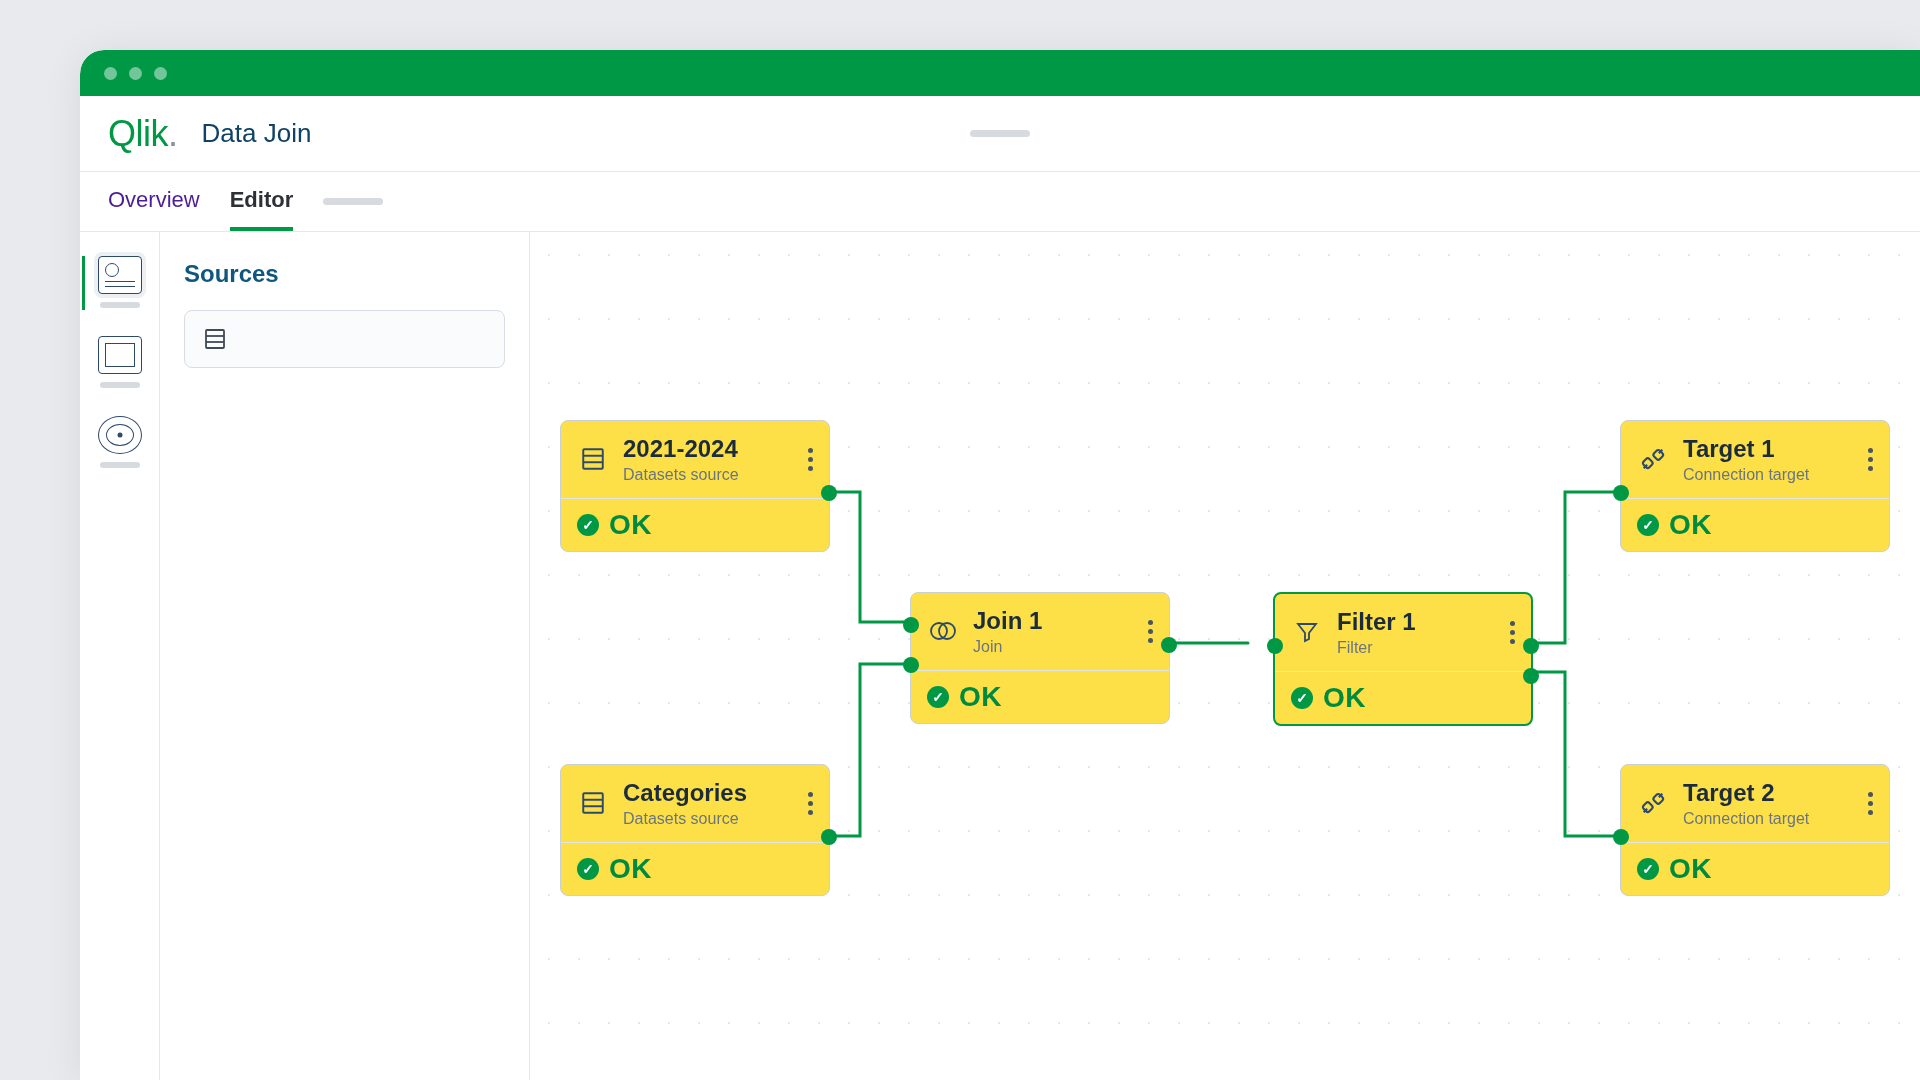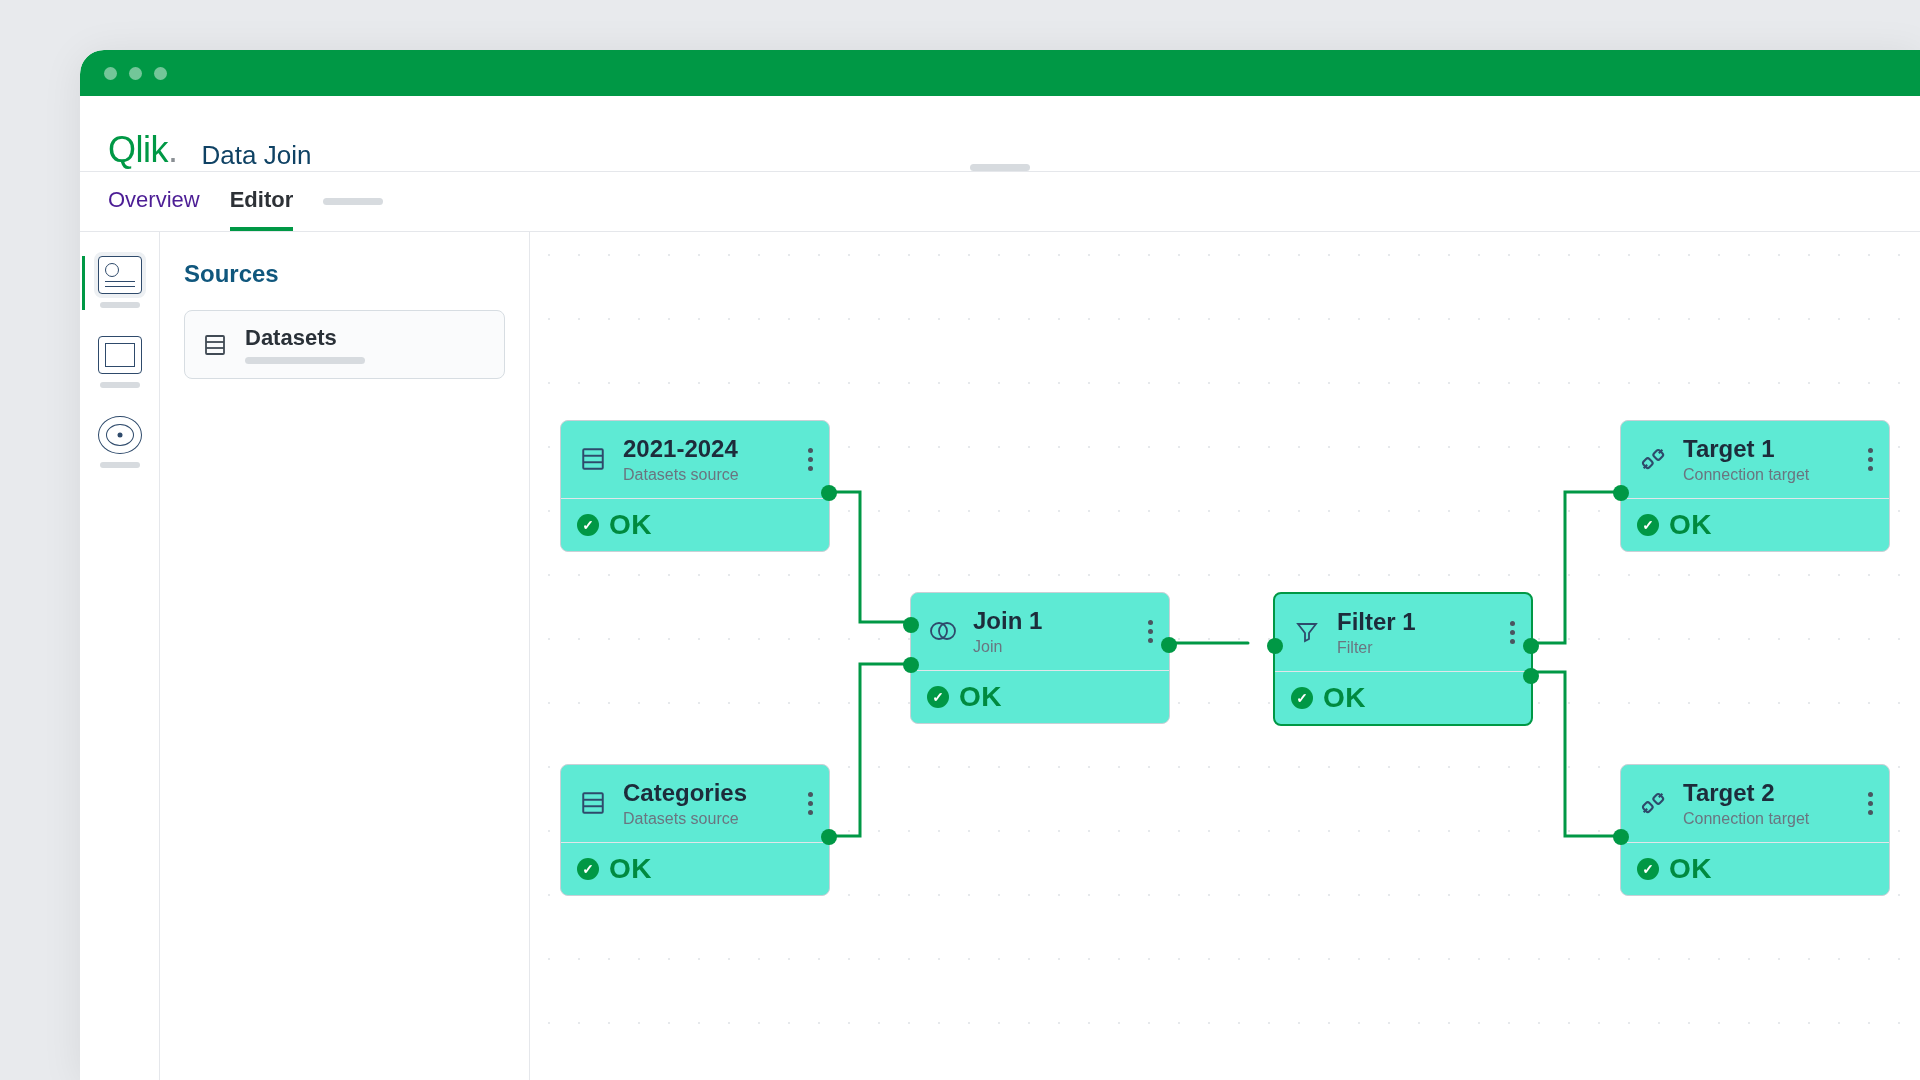--- a/index.html
+++ b/index.html
@@ -1,20 +1,20 @@
 <!DOCTYPE html>
 <html><head>
 <meta charset="utf-8">
 <style>
   * { box-sizing: border-box; margin: 0; padding: 0; }
   html, body { width: 1920px; height: 1080px; background: #e8eaed; font-family: -apple-system, "Segoe UI", Arial, sans-serif; overflow: hidden; }
   .browser-frame { position: absolute; top: 50px; left: 80px; right: 0; bottom: 0; background: #fff; border-top-left-radius: 24px; overflow: hidden; box-shadow: 0 4px 40px rgba(0,0,0,.08); }
   .title-bar { height: 46px; background: #009845; display: flex; align-items: center; padding: 0 24px; border-top-left-radius: 24px; }
   .tb-dot { width: 13px; height: 13px; border-radius: 50%; background: rgba(255,255,255,.45); margin-right: 12px; }
-  .app-header { height: 76px; display: flex; align-items: flex-end; padding: 0 28px; border-bottom: 1px solid #e5e7eb; position: relative; }
+  .app-header { height: 76px; display: flex; align-items: center; padding: 0 28px; border-bottom: 1px solid #e5e7eb; position: relative; }
   .logo { font-family: Arial, sans-serif; color: #009845; font-size: 36px; font-weight: 400; letter-spacing: -0.5px; margin-right: 24px; }
   .logo .q { font-weight: 300; }
   .app-title { font-size: 26px; color: #0f4264; font-weight: 500; }
   .header-dash { position: absolute; left: 50%; transform: translateX(-50%); width: 60px; height: 7px; background: #d7dbdf; border-radius: 4px; }
   .tabs-row { height: 60px; display: flex; align-items: center; padding: 0 28px; border-bottom: 1px solid #e5e7eb; gap: 30px; }
   .tab { font-size: 22px; color: #4c1d95; height: 100%; display: flex; align-items: center; border-bottom: 4px solid transparent; cursor: pointer; font-weight: 500; }
   .tab.active { color: #2d3136; border-bottom-color: #009845; font-weight: 600; }
   .tab-dash { width: 60px; height: 7px; background: #d7dbdf; border-radius: 4px; }
   .workspace { position: absolute; top: 182px; left: 0; right: 0; bottom: 0; display: flex; }
   .rail { width: 80px; border-right: 1px solid #e5e7eb; display: flex; flex-direction: column; align-items: center; padding-top: 24px; gap: 28px; }
@@ -27,21 +27,21 @@
   .side-panel { width: 370px; border-right: 1px solid #e5e7eb; padding: 28px 24px; }
   .panel-title { color: #10577d; font-size: 24px; font-weight: 700; margin-bottom: 22px; }
   .source-item { border: 1px solid #d7dde2; border-radius: 8px; padding: 14px 16px; display: flex; align-items: center; gap: 16px; margin-bottom: 18px; cursor: pointer; background:#fafbfc; }
   .src-icon { width: 28px; height: 28px; display:flex; align-items:center; justify-content:center; color:#404a54;}
   .src-text { flex: 1; display:flex; flex-direction:column; gap:6px;}
   .src-label { font-size: 22px; color: #2a3138; font-weight: 600; }
   .src-sub { height: 7px; width: 120px; background: #d7dbdf; border-radius: 4px; display:inline-block;}
   .canvas { flex: 1; position: relative; background: #fff; }
   .grid { position: absolute; inset: 0; background-image: radial-gradient(circle at 1px 1px, #d6dbe0 1.5px, transparent 0), radial-gradient(circle at 1px 1px, #d6dbe0 1.5px, transparent 0); background-size: 30px 64px; background-position: 18px 22px; opacity:.6;}
   svg.links { position: absolute; inset: 0; width: 100%; height: 100%; }
-  .node { position: absolute; width: 270px; border: 1.5px solid #c9d0d6; border-radius: 8px; background: #5eead4; }
+  .node { position: absolute; width: 270px; border: 1.5px solid #c9d0d6; border-radius: 8px; background: #fde047; }
   .node.selected{ border:2.5px solid #009845;}
   .node-head { display: flex; align-items: center; padding: 14px 10px 14px 16px; gap: 14px; }
   .node-icon { width: 32px; height: 32px; color:#2e4a6b; display:flex; align-items:center; justify-content:center; flex:none;}
   .node-titles { flex: 1; min-width:0;}
   .node-title { font-size: 24px; color: #1d2c3b; font-weight: 700; line-height:1.15; }
   .node-sub { font-size: 16px; color: #6a7580; margin-top: 3px; }
   .kebab { width: 18px; display:flex; flex-direction:column; gap:4px; align-items:center; cursor:pointer; padding:4px;}
   .kebab i{ width:5px; height:5px; background:#4a5560; border-radius:50%; display:block;}
   .node-status { border-top: 1px solid #e1e6ea; padding: 10px 16px; display: flex; align-items: center; gap: 10px; }
   .ok-circle { width: 22px; height: 22px; border-radius: 50%; background: #009845; color:#fff; display:flex; align-items:center; justify-content:center; font-size:14px; font-weight:700;}
@@ -96,24 +96,20 @@
       <div class="panel-title">Sources</div>
 
       <div class="source-item">
         <span class="src-icon">
           <svg width="24" height="24" viewBox="0 0 24 24" fill="none" stroke="currentColor" stroke-width="1.8">
               <rect x="3" y="3" width="18" height="18" rx="1"></rect>
               <line x1="3" y1="9" x2="21" y2="9"></line>
               <line x1="3" y1="15" x2="21" y2="15"></line>
             </svg>
         </span>
-        <span class="src-text">
-          <span class="src-label">Datasets</span>
-          <span class="src-sub"></span>
-        </span>
       </div>
 
     </div>
 
     <div class="canvas">
       <div class="grid"></div>
 
       <svg class="links">
         <g stroke="#009845" stroke-width="3" fill="none" stroke-linecap="round">
           <path d="M300 260 L330 260 L330 390 L380 390"></path>

